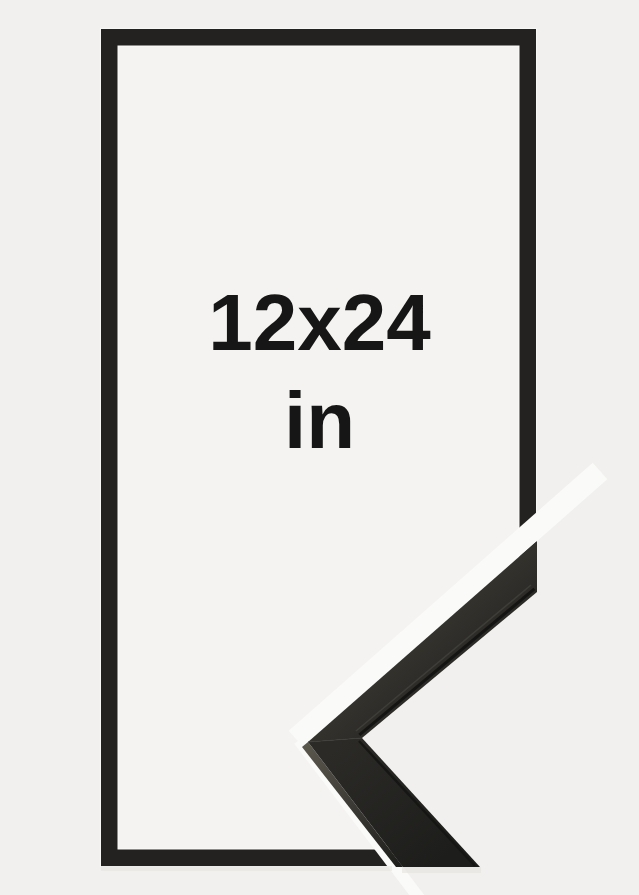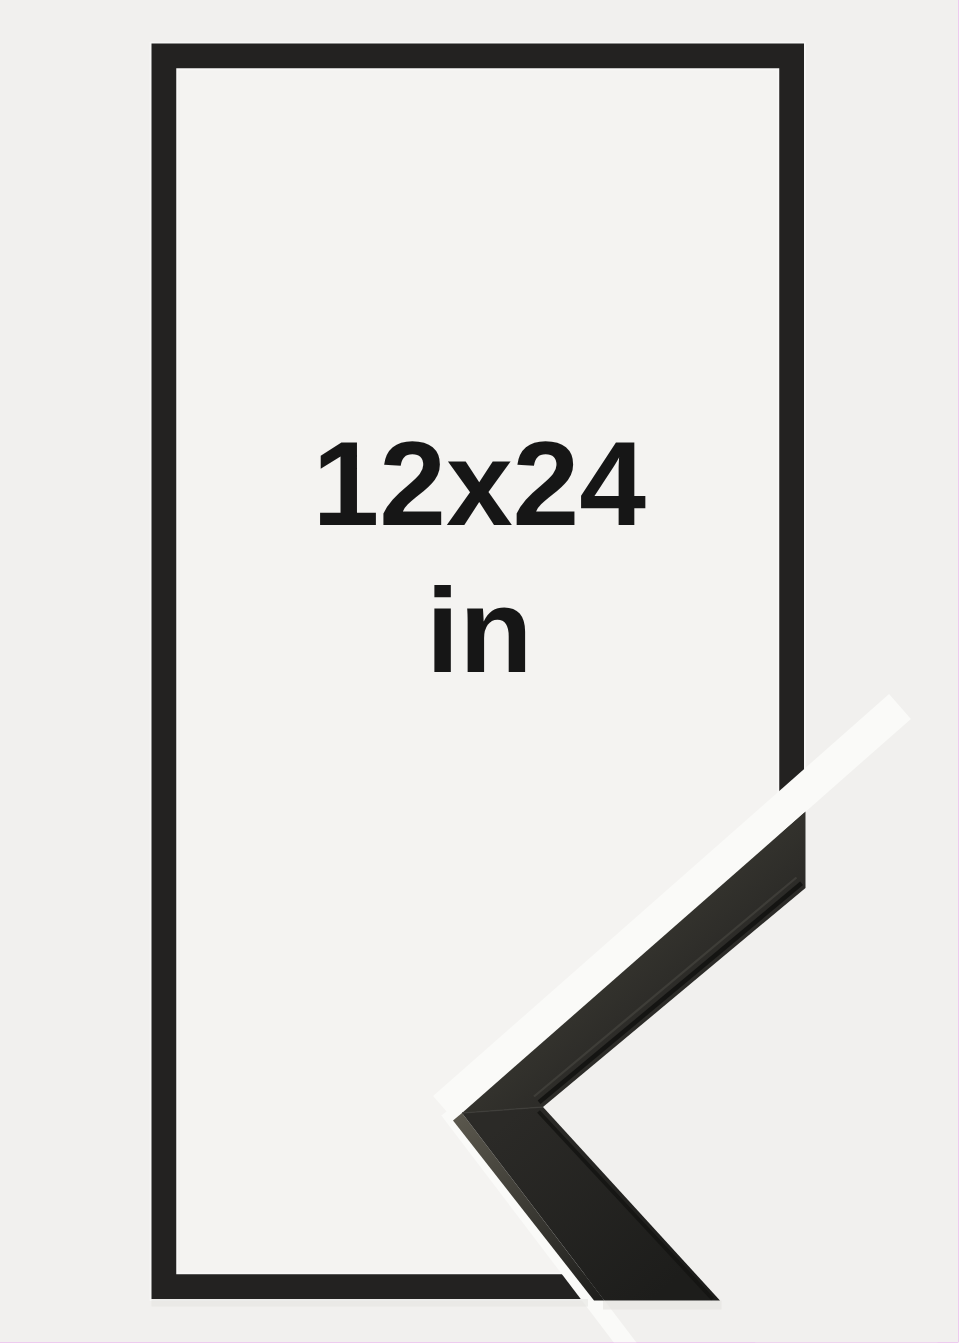--- a/index.html
+++ b/index.html
@@ -5,21 +5,21 @@
   html, body { margin: 0; padding: 0; }
   body {
     background: #f1f0ee;
     font-family: "Liberation Sans", "DejaVu Sans", sans-serif;
   }
   .stage {
     position: relative;
     width: 639px;
     height: 895px;
     overflow: hidden;
-    background: #d946ef;
+    background: #fde047;
     text-align: right;
   }
   .stage svg { display: block; }
   .size-text {
     font-family: "Liberation Sans", "DejaVu Sans", sans-serif;
     font-weight: 700;
     font-size: 80px;
     letter-spacing: 0px;
   }
 </style>

